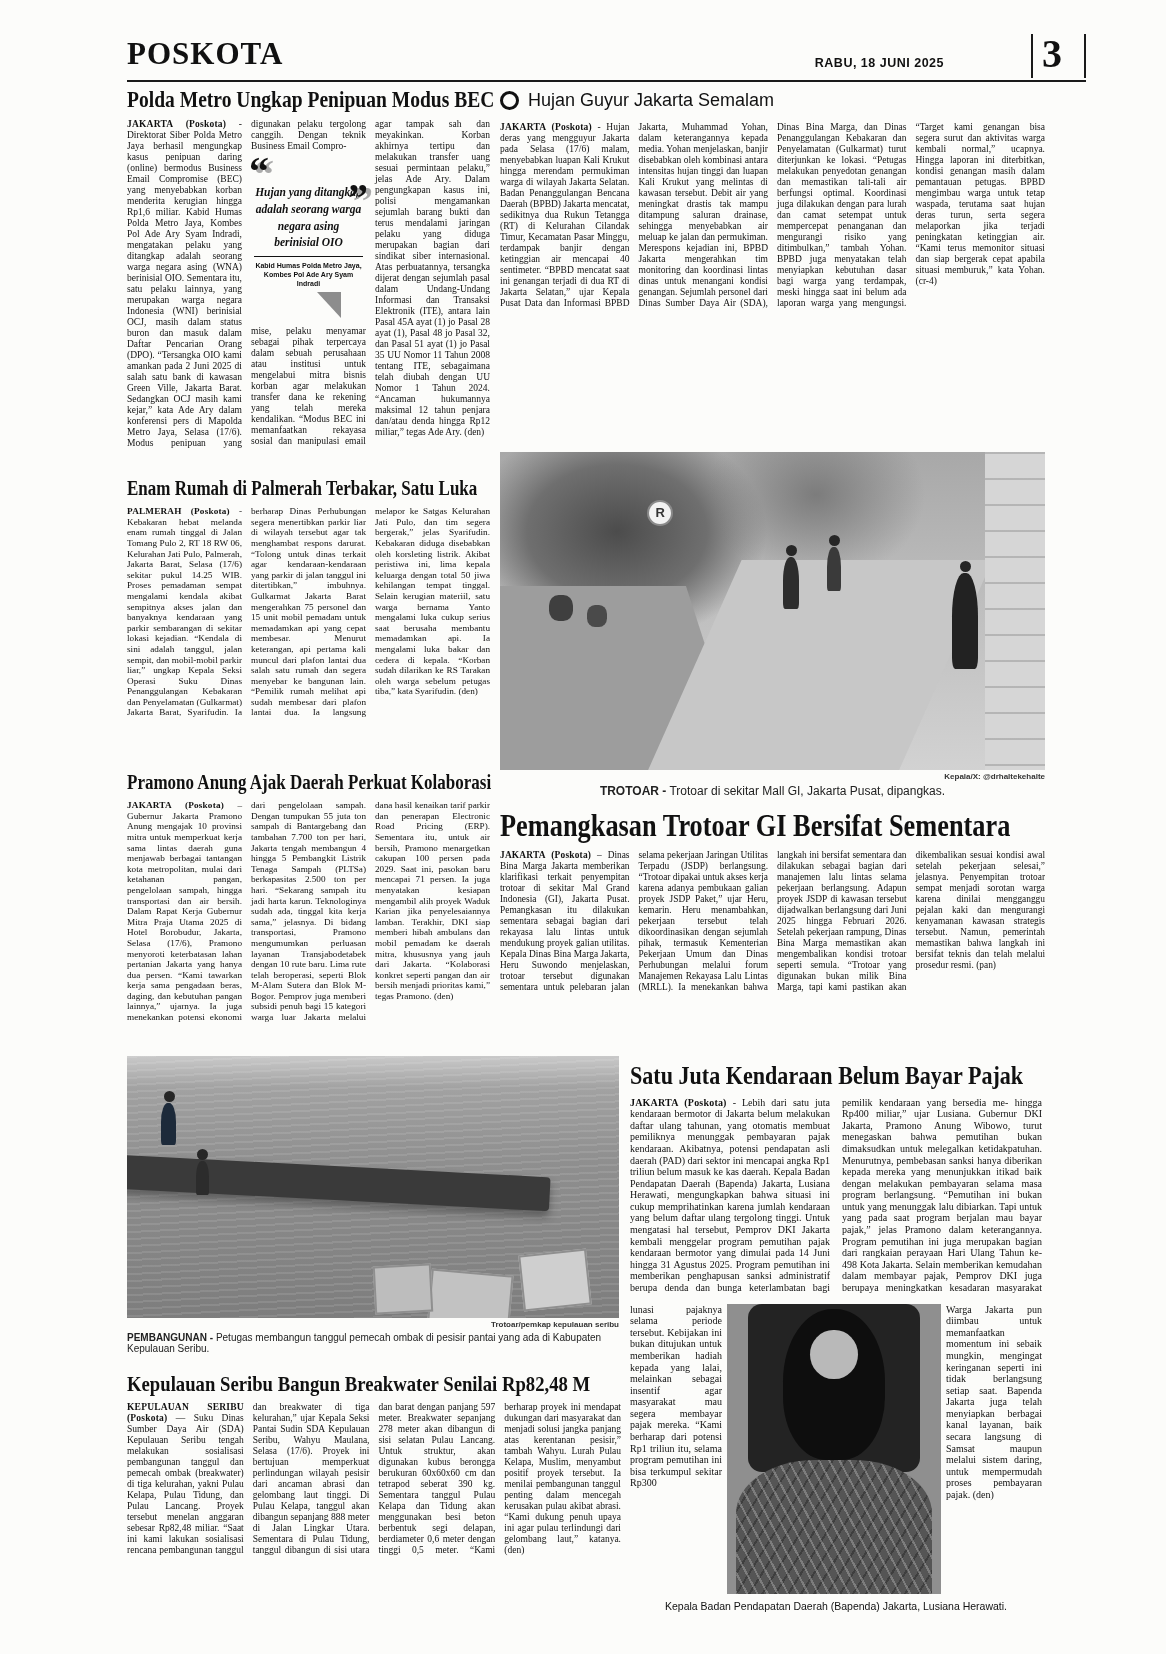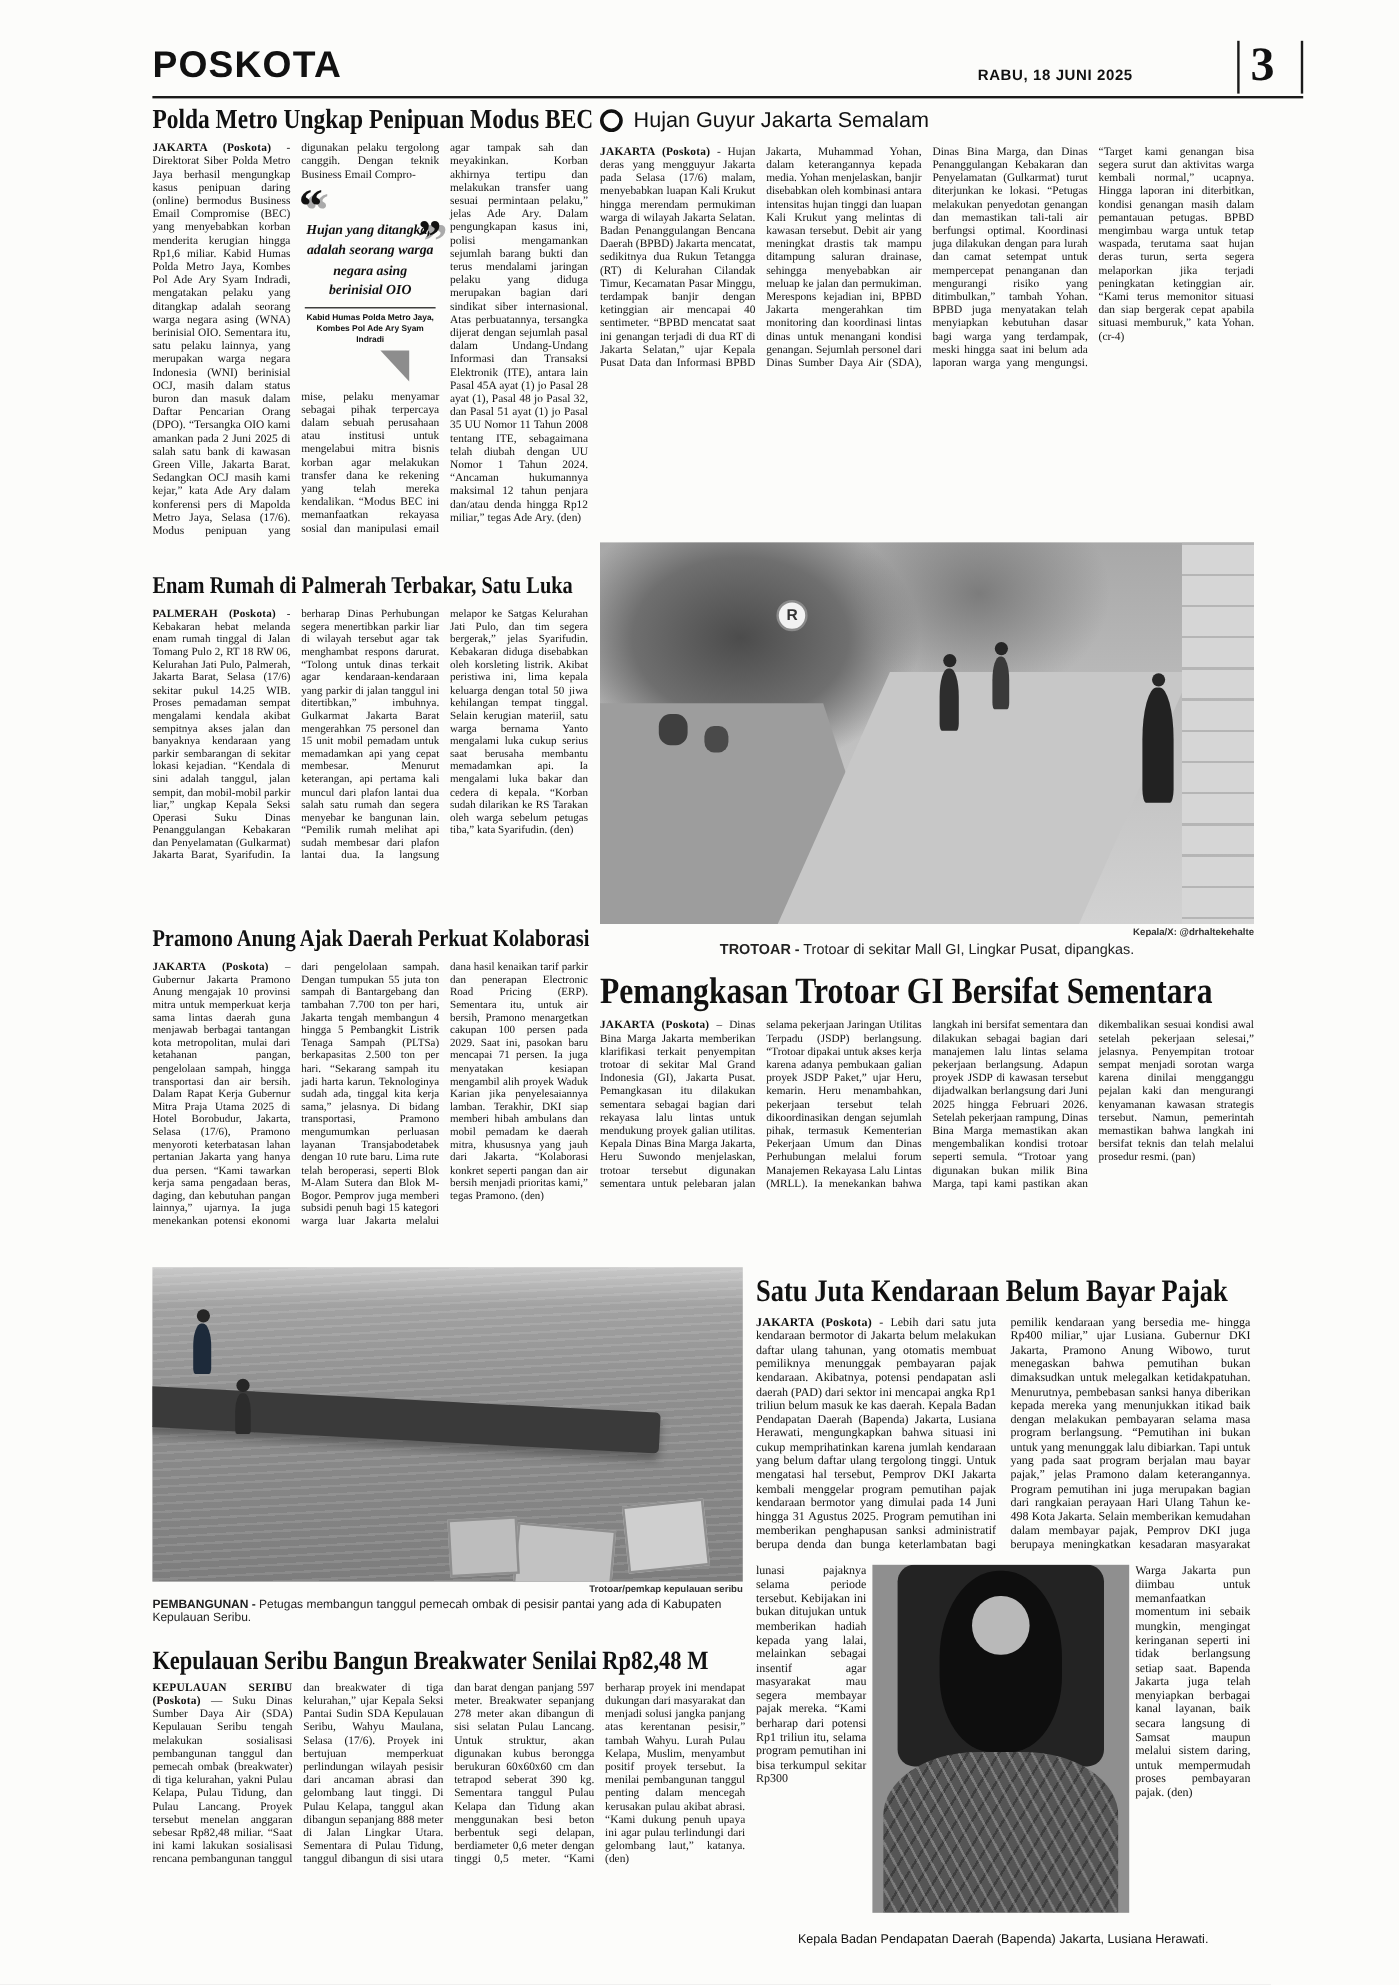--- a/index.html
+++ b/index.html
@@ -1,20 +1,20 @@
 <!DOCTYPE html>
 <html><head>
 <meta charset="utf-8">
 <style>
   html,body{margin:0;padding:0;background:#dcdcdc;}
   .page{position:relative;width:1166px;height:1654px;margin:0 auto;background:#fcfcfa;color:#111;
         font-family:"Liberation Serif",serif;overflow:hidden;}
   
   .masthead-logo{position:absolute;left:127px;top:36px;font-size:31px;font-weight:bold;
-        letter-spacing:1px;font-family:Liberation Sans, sans-serif;}
+        letter-spacing:1px;font-family:Liberation Serif, serif;}
   .section-title{position:absolute;left:0;right:0;top:28px;text-align:center;font-size:37px;
         letter-spacing:2px;font-family:"Liberation Serif",serif;}
   .edition-date{position:absolute;right:222px;top:56px;font-family:"Liberation Sans",sans-serif;
         font-size:12.5px;font-weight:bold;letter-spacing:.5px;}
   .page-number{position:absolute;left:1042px;top:30px;font-size:40px;font-weight:bold;}
   .vbar{position:absolute;top:34px;width:2px;height:44px;background:#1a1a1a;}
   .header-rule{position:absolute;left:127px;top:80px;width:959px;height:2px;background:#1a1a1a;}
   
   .art{position:absolute;}
   .hl{font-weight:bold;line-height:1.06;white-space:nowrap;transform-origin:0 0;}
@@ -85,21 +85,21 @@
   .jetty{position:absolute;left:-2%;top:42%;width:88%;height:13%;background:#3a3a3a;transform:rotate(3deg);
         border-radius:4px;box-shadow:0 6px 8px rgba(40,40,40,.45);}
   .block{position:absolute;background:#cfcfcf;border:2px solid #8f8f8f;}
   .photo-lusiana{flex:1;margin:0 5px;background:#8f8f8f;position:relative;overflow:hidden;}
   .chair{position:absolute;left:10%;top:0;width:80%;height:58%;background:#232323;border-radius:14px;}
   .hair{position:absolute;left:26%;top:2%;width:48%;height:52%;background:#0e0e0e;border-radius:48% 48% 42% 42%;}
   .face{position:absolute;left:39%;top:9%;width:22%;height:17%;background:#b9b9b9;border-radius:50%;}
   .blouse{position:absolute;left:4%;bottom:0;width:92%;height:46%;background:#555;border-radius:40% 40% 0 0;
         background-image:repeating-linear-gradient(62deg,rgba(230,230,230,.28) 0 2px,transparent 2px 9px),
         repeating-linear-gradient(-58deg,rgba(20,20,20,.35) 0 2px,transparent 2px 11px);}
-  .pajak-caption{font-family:"Liberation Sans",sans-serif;font-size:10.5px;text-align:center;margin-top:16px;}
+  .pajak-caption{font-family:"Liberation Sans",sans-serif;font-size:10.5px;text-align:center;margin-top:6px;}
   .seribu-caption{font-size:10px;}
 </style>
 </head>
 <body>
 
 <div class="page">
 
   <div class="masthead-logo">POSKOTA</div>
   <div class="edition-date">RABU, 18 JUNI 2025</div>
   <div class="vbar" style="left:1031px;"></div>
@@ -154,21 +154,21 @@
           <span class="head"></span>
         </div>
       <div class="fig" style="left:83%;top:38%;width:26px;height:96px;background:#222;">
           <span class="head"></span>
         </div>
       <div class="fig" style="left:9%;top:45%;width:24px;height:26px;border-radius:40%;background:#3f3f3f;"></div>
       <div class="fig" style="left:16%;top:48%;width:20px;height:22px;border-radius:40%;background:#4a4a4a;"></div>
     </div>
     <div class="credit">Kepala/X: @drhaltekehalte</div>
     <div class="caption cap-center">
-      <b>TROTOAR -</b><span> Trotoar di sekitar Mall GI, Lingkar Pusat, dipangkas.</span>
+      <b>TROTOAR -</b><span> Trotoar di sekitar Mall GI, Jakarta Pusat, dipangkas.</span>
     </div>
     <div class="hl cond" style="font-size:31px;margin-top:12px;">Pemangkasan Trotoar GI Bersifat Sementara</div>
     <div class="art-body">
       <b class="dl">JAKARTA (Poskota)</b><span> – Dinas Bina Marga Jakarta memberikan klarifikasi terkait penyempitan trotoar di sekitar Mal Grand Indonesia (GI), Jakarta Pusat. Pemangkasan itu dilakukan sementara sebagai bagian dari rekayasa lalu lintas untuk mendukung proyek galian utilitas. Kepala Dinas Bina Marga Jakarta, Heru Suwondo menjelaskan, trotoar tersebut digunakan sementara untuk pelebaran jalan selama pekerjaan Jaringan Utilitas Terpadu (JSDP) berlangsung. “Trotoar dipakai untuk akses kerja karena adanya pembukaan galian proyek JSDP Paket,” ujar Heru, kemarin. Heru menambahkan, pekerjaan tersebut telah dikoordinasikan dengan sejumlah pihak, termasuk Kementerian Pekerjaan Umum dan Dinas Perhubungan melalui forum Manajemen Rekayasa Lalu Lintas (MRLL). Ia menekankan bahwa langkah ini bersifat sementara dan dilakukan sebagai bagian dari manajemen lalu lintas selama pekerjaan berlangsung. Adapun proyek JSDP di kawasan tersebut dijadwalkan berlangsung dari Juni 2025 hingga Februari 2026. Setelah pekerjaan rampung, Dinas Bina Marga memastikan akan mengembalikan kondisi trotoar seperti semula. “Trotoar yang digunakan bukan milik Bina Marga, tapi kami pastikan akan dikembalikan sesuai kondisi awal setelah pekerjaan selesai,” jelasnya. Penyempitan trotoar sempat menjadi sorotan warga karena dinilai mengganggu pejalan kaki dan mengurangi kenyamanan kawasan strategis tersebut. Namun, pemerintah memastikan bahwa langkah ini bersifat teknis dan telah melalui prosedur resmi. (pan)</span>
     </div>
   </div>
 
   <div class="art art-kolab">
     <div class="hl cond" style="font-size:20px;">Pramono Anung Ajak Daerah Perkuat Kolaborasi</div>
     <div class="art-body">

